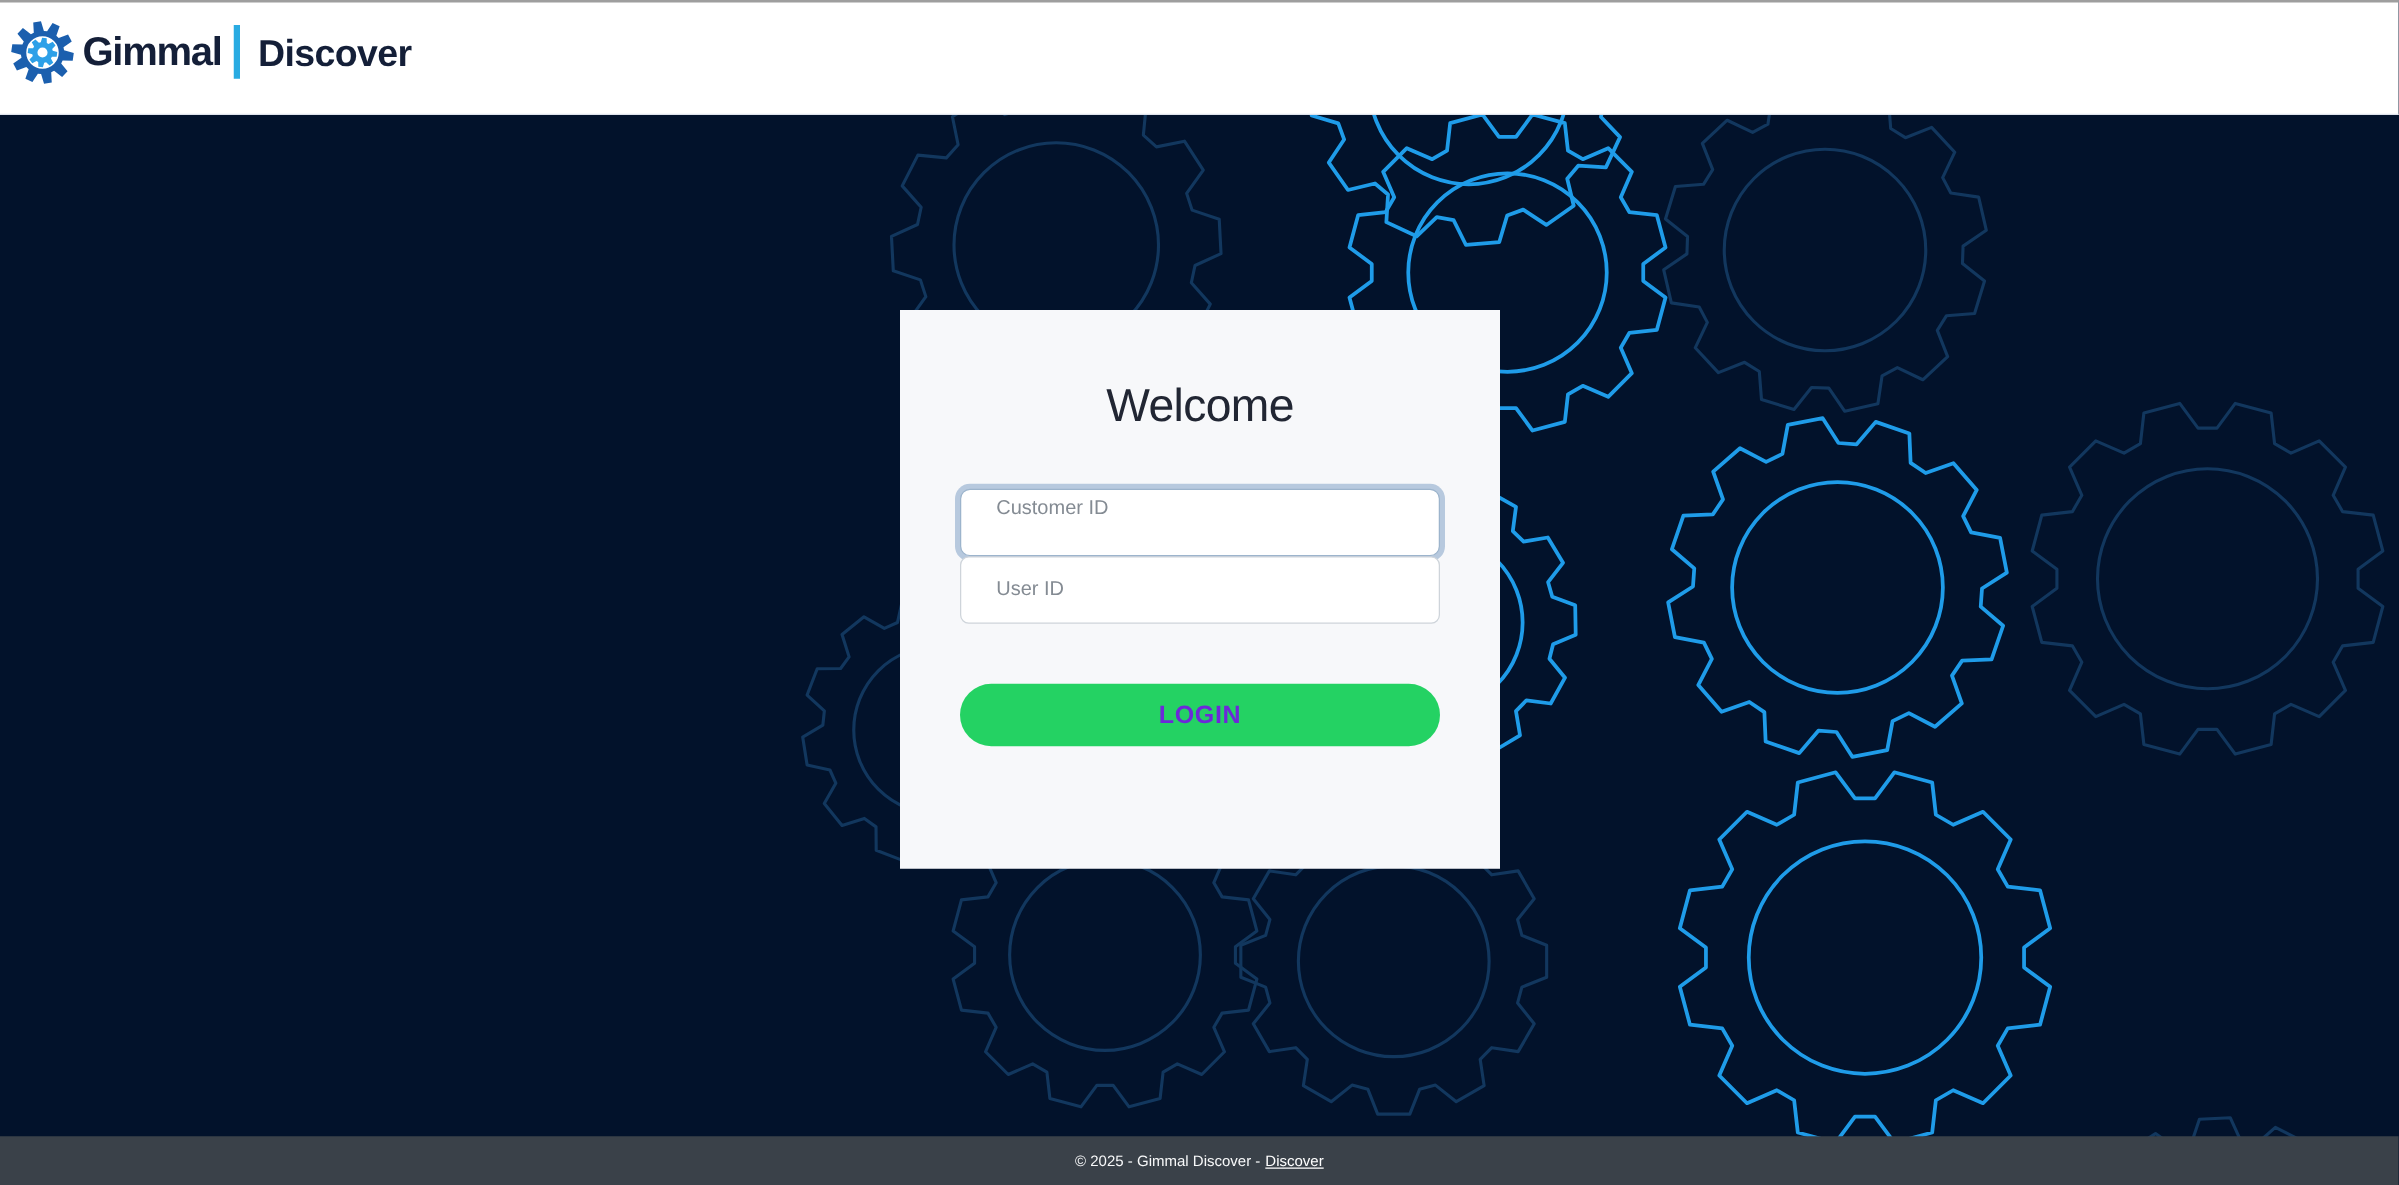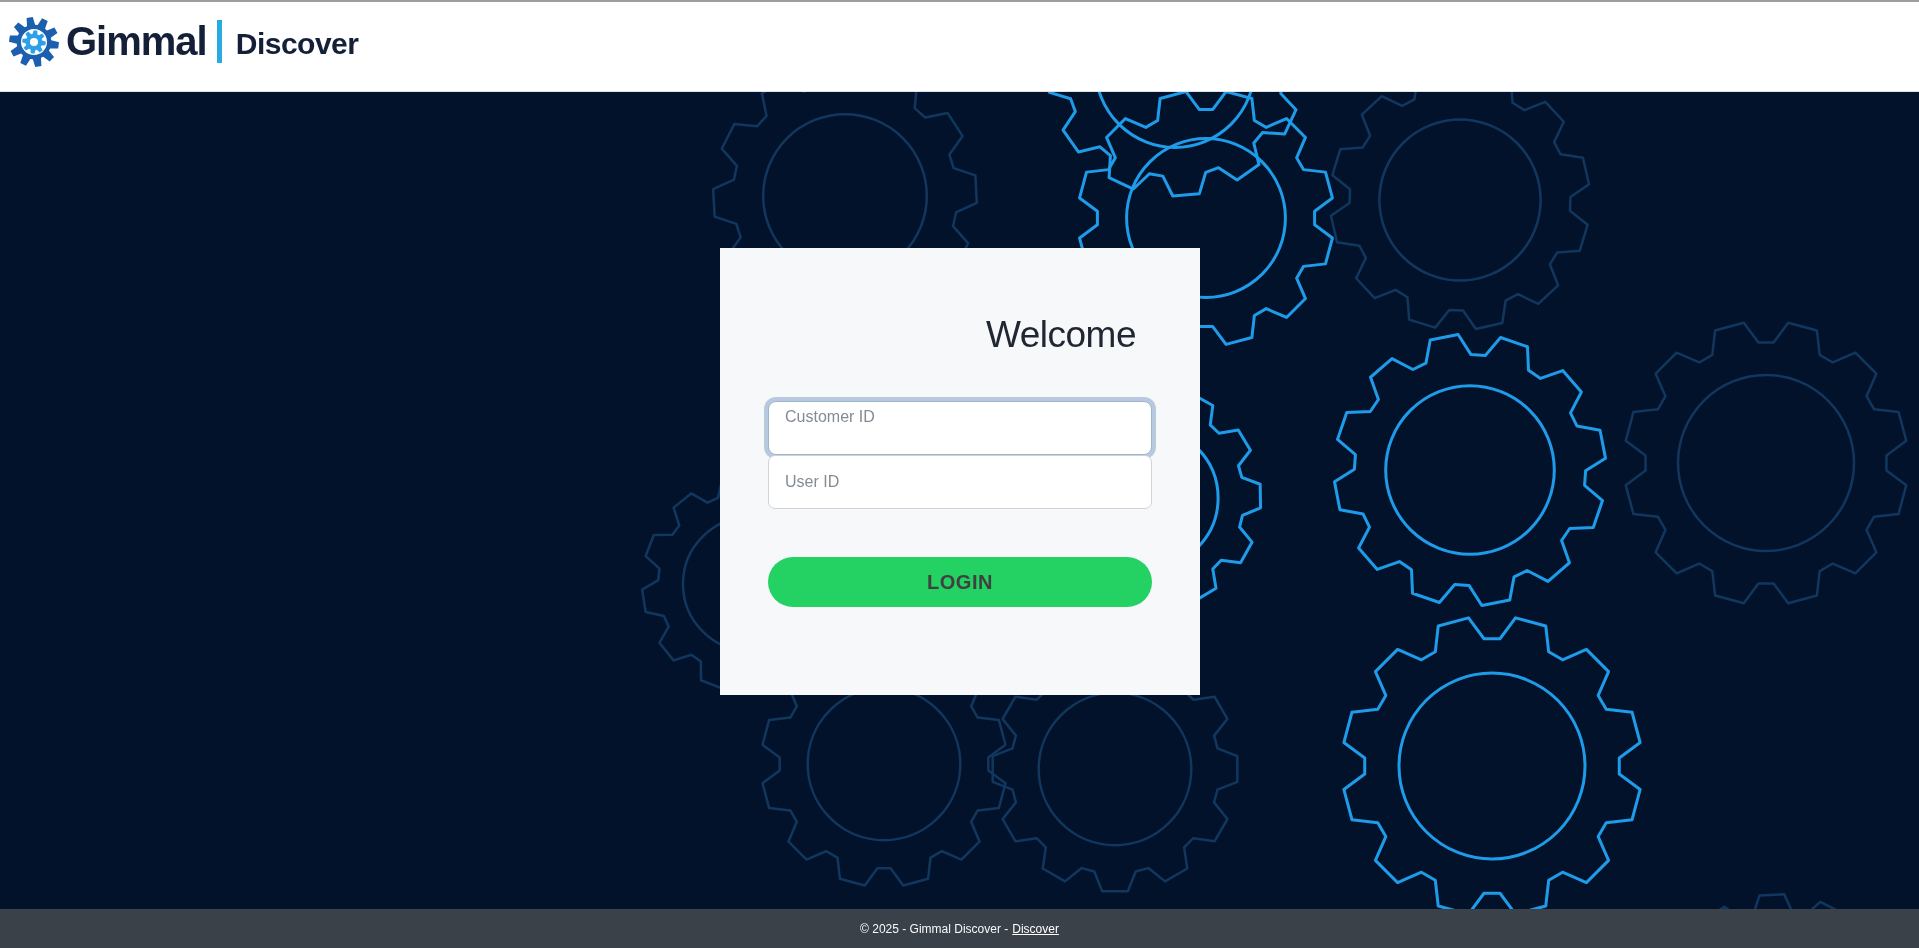--- a/index.html
+++ b/index.html
@@ -5,48 +5,48 @@
   html,body{margin:0;padding:0;background:#02122b;}
   body{width:1919px;height:948px;position:relative;overflow:hidden;
        font-family:"Liberation Sans",sans-serif;}
 
   
   .app-header{position:absolute;top:0;left:0;right:0;height:92px;background:#ffffff;
     border-top:2px solid #9e9e9e;border-bottom:1px solid #dfe3ec;box-sizing:border-box;
     display:flex;align-items:center;padding-left:8px;}
   .brand-wrap{display:flex;align-items:center;transform:translateY(-5px);}
   .logo-svg{width:52px;height:52px;display:block;}
-  .brand-text{font-size:40px;font-weight:bold;color:#141f38;letter-spacing:-1px;margin-left:6px;}
+  .brand-text{font-size:32px;font-weight:bold;color:#141f38;letter-spacing:-1px;margin-left:6px;}
   .brand-divider{width:5px;height:43px;background:#29abe2;margin:0 14px 0 10px;}
   .product-text{font-size:30px;font-weight:bold;color:#141f38;letter-spacing:-0.5px;padding-top:4px;}
 
   
   .stage{position:absolute;top:92px;left:0;right:0;bottom:25px;background:#02122b;overflow:hidden;}
   .stage svg{position:absolute;inset:0;width:100%;height:100%;display:block;}
 
   
   .login-card{position:absolute;left:720px;top:156px;width:480px;height:447px;
     background:#f7f8fa;box-sizing:border-box;padding:44px 48px 0;}
-  .welcome{margin:16px;font-size:37px;line-height:53px;font-weight:400;color:#212633;
-    text-align:right;letter-spacing:-0.5px;}
+  .welcome{margin:6px;font-size:37px;line-height:53px;font-weight:400;color:#212633;
+    text-align:center;letter-spacing:-0.5px;}
   .text-input{display:block;width:100%;box-sizing:border-box;height:54px;background:#ffffff;
     border:1px solid #ced4da;border-radius:7px;font-family:"Liberation Sans",sans-serif;
-    font-size:16px;color:#212529;padding:0 16px;outline:none;}
+    font-size:16px;color:#212529;padding:0 28px;outline:none;}
   .text-input::placeholder{color:#848b93;}
   .input-customer{margin-top:40px;padding-bottom:22px;border:1px solid #9cb4cc;border-radius:8px;
     box-shadow:0 0 0 4px #b7c9de;}
   .input-user{}
   .options-row{margin-top:16px;display:flex;align-items:center;height:20px;
     font-size:16px;color:#212529;}
   .remember-checkbox{appearance:none;-webkit-appearance:none;width:17px;height:17px;margin:0;
     background:#fdfdfd;border:1px solid #b6bcc4;border-radius:3px;cursor:pointer;}
   .remember-label{margin-left:10px;cursor:default;}
   .sso-link{margin-left:auto;color:#2a6cb4;text-decoration:underline;cursor:pointer;font-size:16px;}
   .login-button{margin-top:48px;width:100%;height:50px;border:none;border-radius:25px;
-    background:#24d263;color:#404040;font-family:"Liberation Sans",sans-serif;
+    background:#24d263;color:#6d28d9;font-family:"Liberation Sans",sans-serif;
     font-size:20px;font-weight:bold;letter-spacing:0.5px;cursor:pointer;}
 
   
   .app-footer{position:absolute;left:0;right:0;bottom:0;height:39px;background:#3a4149;
     display:flex;align-items:center;justify-content:center;gap:4px;
     font-size:12px;color:#f8f9fa;}
   .privacy-link{color:#ffffff;text-decoration:underline;cursor:pointer;}
 </style>
 </head>
 <body>

